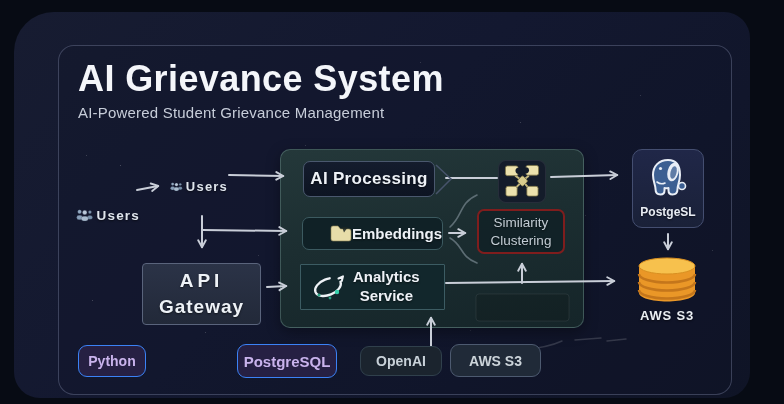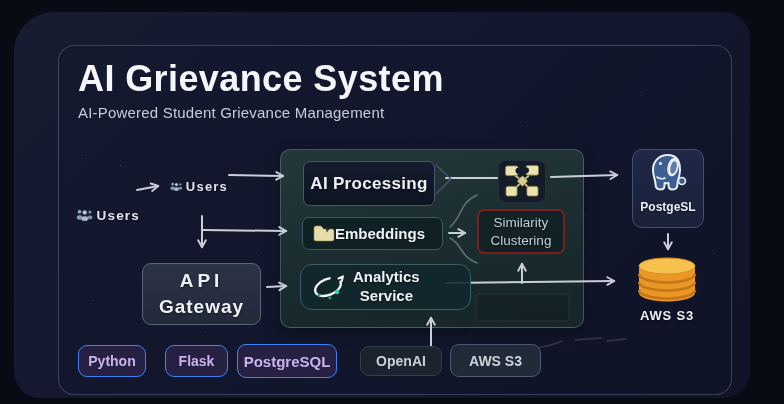--- a/index.html
+++ b/index.html
@@ -23,45 +23,45 @@
           color:#f4f6fa;letter-spacing:.4px;}
   .subtitle{position:absolute;left:78px;top:104px;font-size:15px;color:#c7cdd9;
           letter-spacing:.2px;}
   
   .core-panel{position:absolute;left:280px;top:149px;width:302px;height:177px;
           border-radius:10px;border:1px solid rgba(135,175,170,.35);
           background:linear-gradient(170deg,#24383a 0%,#1c2e31 45%,#152529 100%);
           box-shadow:0 4px 14px rgba(0,0,0,.35);}
   .node{position:absolute;display:flex;align-items:center;justify-content:center;
           box-sizing:border-box;color:#eef2f7;text-shadow:0 1px 2px rgba(0,0,0,.55);}
-  .ai-processing{left:303px;top:161px;width:132px;height:45px;border-radius:7px;
+  .ai-processing{left:303px;top:161px;width:132px;height:36px;border-radius:7px;
           border:1.5px solid #4a586e;background:linear-gradient(#141c2d,#0d1422);
           font-size:17px;font-weight:bold;letter-spacing:.3px;}
   .embeddings{left:302px;top:217px;width:141px;height:33px;border-radius:7px;
           border:1px solid #3c5a60;background:rgba(14,31,36,.85);
-          font-size:15px;font-weight:bold;gap:0;justify-content:flex-start;
+          font-size:15px;font-weight:bold;gap:0;justify-content:flex-end;
           padding-left:10px;}
-  .analytics{left:300px;top:264px;width:171px;height:46px;border-radius:12px;
+  .analytics{left:300px;top:264px;width:145px;height:46px;border-radius:1px;
           border:1px solid #3c5c63;background:rgba(18,39,44,.9);
           font-size:15px;font-weight:bold;gap:7px;justify-content:flex-start;
           padding-left:9px;}
   .analytics .two-line{line-height:1.25;text-align:center;}
   .similarity{left:477px;top:209px;width:88px;height:45px;border-radius:7px;
           border:2px solid #7f1d1d;background:rgba(16,33,38,.85);
           font-size:13.5px;color:#c3ccd4;line-height:1.3;text-align:center;}
   .cluster-tile{left:498px;top:160px;width:48px;height:43px;border-radius:8px;
           border:1px solid rgba(255,255,255,.08);background:#141c2a;}
-  .api-gateway{left:142px;top:263px;width:119px;height:62px;border-radius:9px;
+  .api-gateway{left:142px;top:263px;width:119px;height:62px;border-radius:4px;
           border:1.5px solid #5a647c;background:linear-gradient(#2b3347,#222939);
           font-size:19px;font-weight:bold;flex-direction:column;line-height:1.35;}
   .api-gateway .l1{letter-spacing:4px;}
   .api-gateway .l2{letter-spacing:1px;}
   .pg-tile{left:632px;top:149px;width:72px;height:79px;border-radius:10px;
           border:1.5px solid #444e70;background:linear-gradient(#202748,#1a2138);
-          flex-direction:column;gap:2px;font-size:12px;
+          flex-direction:column;gap:2px;padding-top:5px;font-size:12px;
           font-weight:bold;color:#e8ecf3;justify-content:flex-start;}
   .users-node{flex-direction:row;gap:3px;background:none;border:none;
           font-size:13.5px;letter-spacing:1.2px;color:#dfe5ed;font-weight:bold;}
   .users-left{left:76px;top:182px;width:64px;height:66px;}
   .users-top{left:170px;top:157px;width:58px;height:58px;font-size:13px;}
   .s3-node{left:630px;top:254px;width:74px;height:70px;flex-direction:column;
           gap:3px;background:none;border:none;font-size:13px;font-weight:bold;
           letter-spacing:.8px;color:#eaeef3;}
   
   .badge{position:absolute;display:flex;align-items:center;justify-content:center;
@@ -221,17 +221,16 @@
         <path d="M7,19 c0,4.7 12.5,8.5 28,8.5 s28,-3.8 28,-8.5"></path>
         <path d="M7,27 c0,4.7 12.5,8.5 28,8.5 s28,-3.8 28,-8.5"></path>
         <path d="M7,35 c0,4.7 12.5,8.5 28,8.5 s28,-3.8 28,-8.5"></path>
       </g>
       <ellipse cx="35" cy="11" rx="28" ry="8" fill="#f7c14d" stroke="#d98f20" stroke-width="1"></ellipse>
     </svg>
     <span>AWS S3</span>
   </div>
 
   <div class="badge badge-purple b-python">Python</div>
-  <div class="badge badge-purple b-flask">Flask</div>
   <div class="badge badge-purple b-postgresql">PostgreSQL</div>
   <div class="badge badge-teal b-openai">OpenAI</div>
   <div class="badge badge-slate b-awss3">AWS S3</div>
 </div>
 
 </body></html>

